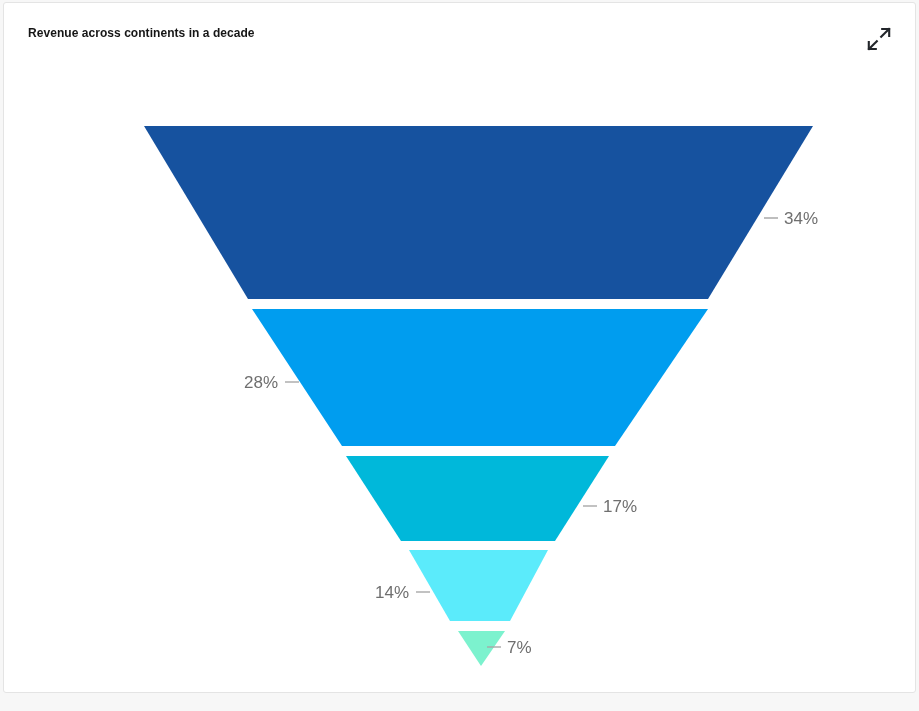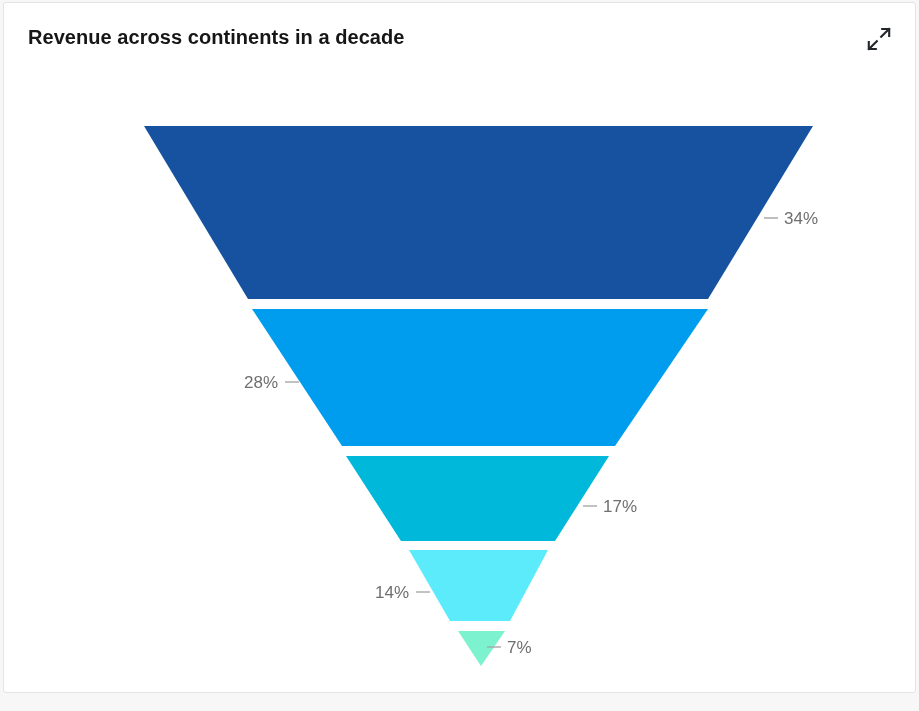--- a/index.html
+++ b/index.html
@@ -40,21 +40,21 @@
     left: 0;
     top: 0;
     width: 100%;
     height: 72px;
   }
 
   .card-title {
     position: absolute;
     left: 24px;
     top: 23px;
-    font-size: 20px;
+    font-size: 12px;
     font-weight: bold;
     color: #161616;
     letter-spacing: 0.05px;
     white-space: nowrap;
   }
 
   .expand-btn {
     position: absolute;
     right: 20px;
     top: 20px;

